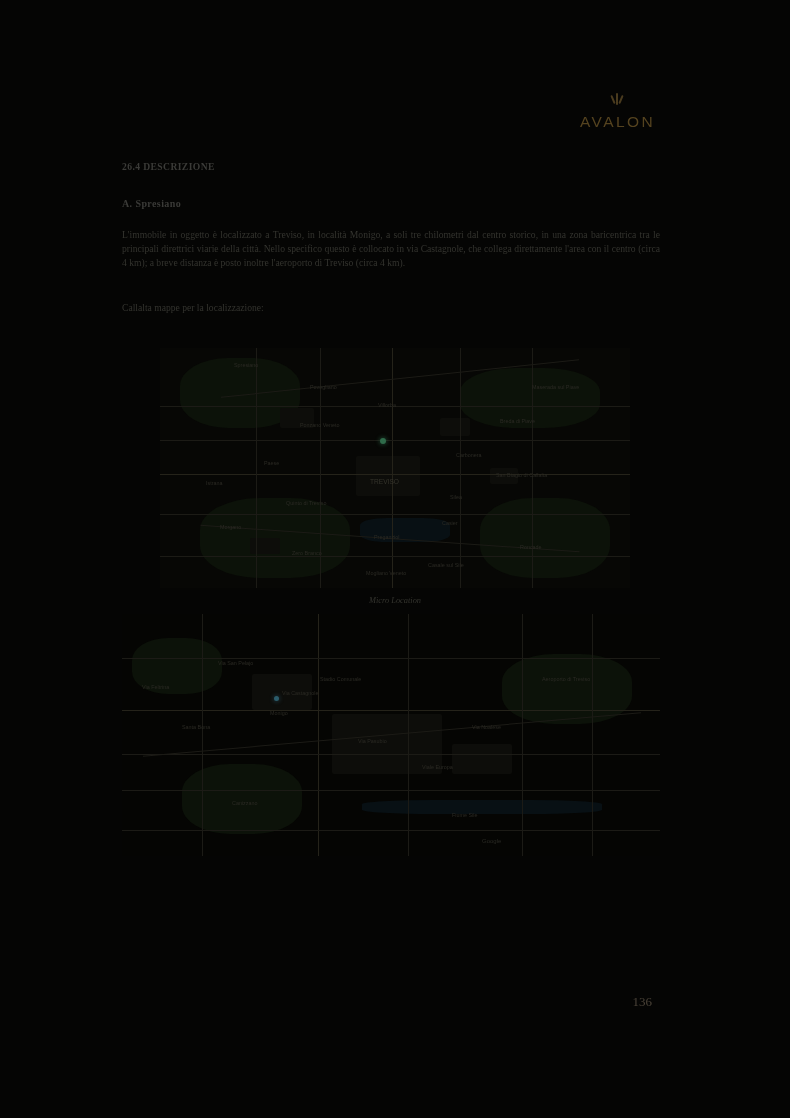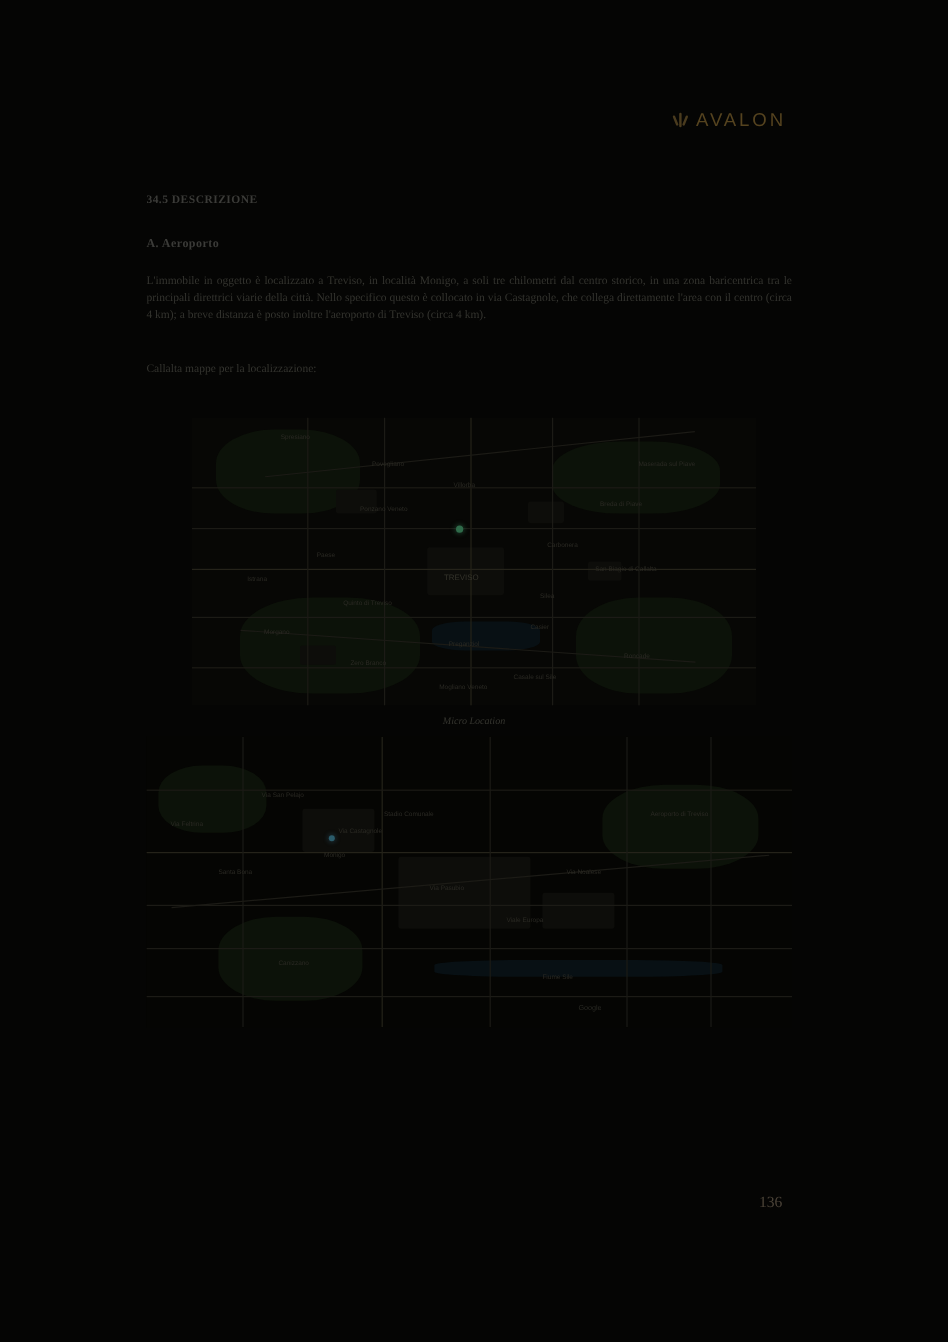--- a/index.html
+++ b/index.html
@@ -22,20 +22,21 @@
   }
 
   
   .logo {
     position: absolute;
     top: 92px;
     right: 135px;
     display: flex;
     align-items: center;
     gap: 5px;
+    flex-direction: column;
   }
   .logo-mark {
     width: 14px;
     height: 16px;
     position: relative;
   }
   .logo-mark span {
     position: absolute;
     background: #4a3b1e;
     width: 2px;
@@ -181,22 +182,22 @@
 
   <div class="logo">
     <div class="logo-mark">
       <span></span>
         <span></span>
         <span></span>
     </div>
     <div class="logo-text">AVALON</div>
   </div>
 
-  <div class="heading" id="h-section">34.5 DESCRIZIONE</div>
-  <div class="heading" id="h-sub">A. Aeroporto</div>
+  <div class="heading" id="h-section">26.4 DESCRIZIONE</div>
+  <div class="heading" id="h-sub">A. Spresiano</div>
   <div class="para" id="p-body">L'immobile in oggetto è localizzato a Treviso, in località Monigo, a soli tre chilometri dal centro storico, in una zona baricentrica tra le principali direttrici viarie della città. Nello specifico questo è collocato in via Castagnole, che collega direttamente l'area con il centro (circa 4 km); a breve distanza è posto inoltre l'aeroporto di Treviso (circa 4 km).</div>
   <div class="para" id="p-follow">Callalta mappe per la localizzazione:</div>
 
 
   <div class="map" id="map-macro">
 
     <div class="green" style="left:20px;top:10px;width:120px;height:70px;"></div>
     <div class="green" style="left:300px;top:20px;width:140px;height:60px;"></div>
     <div class="green" style="left:40px;top:150px;width:150px;height:80px;"></div>
     <div class="green" style="left:320px;top:150px;width:130px;height:80px;"></div>

